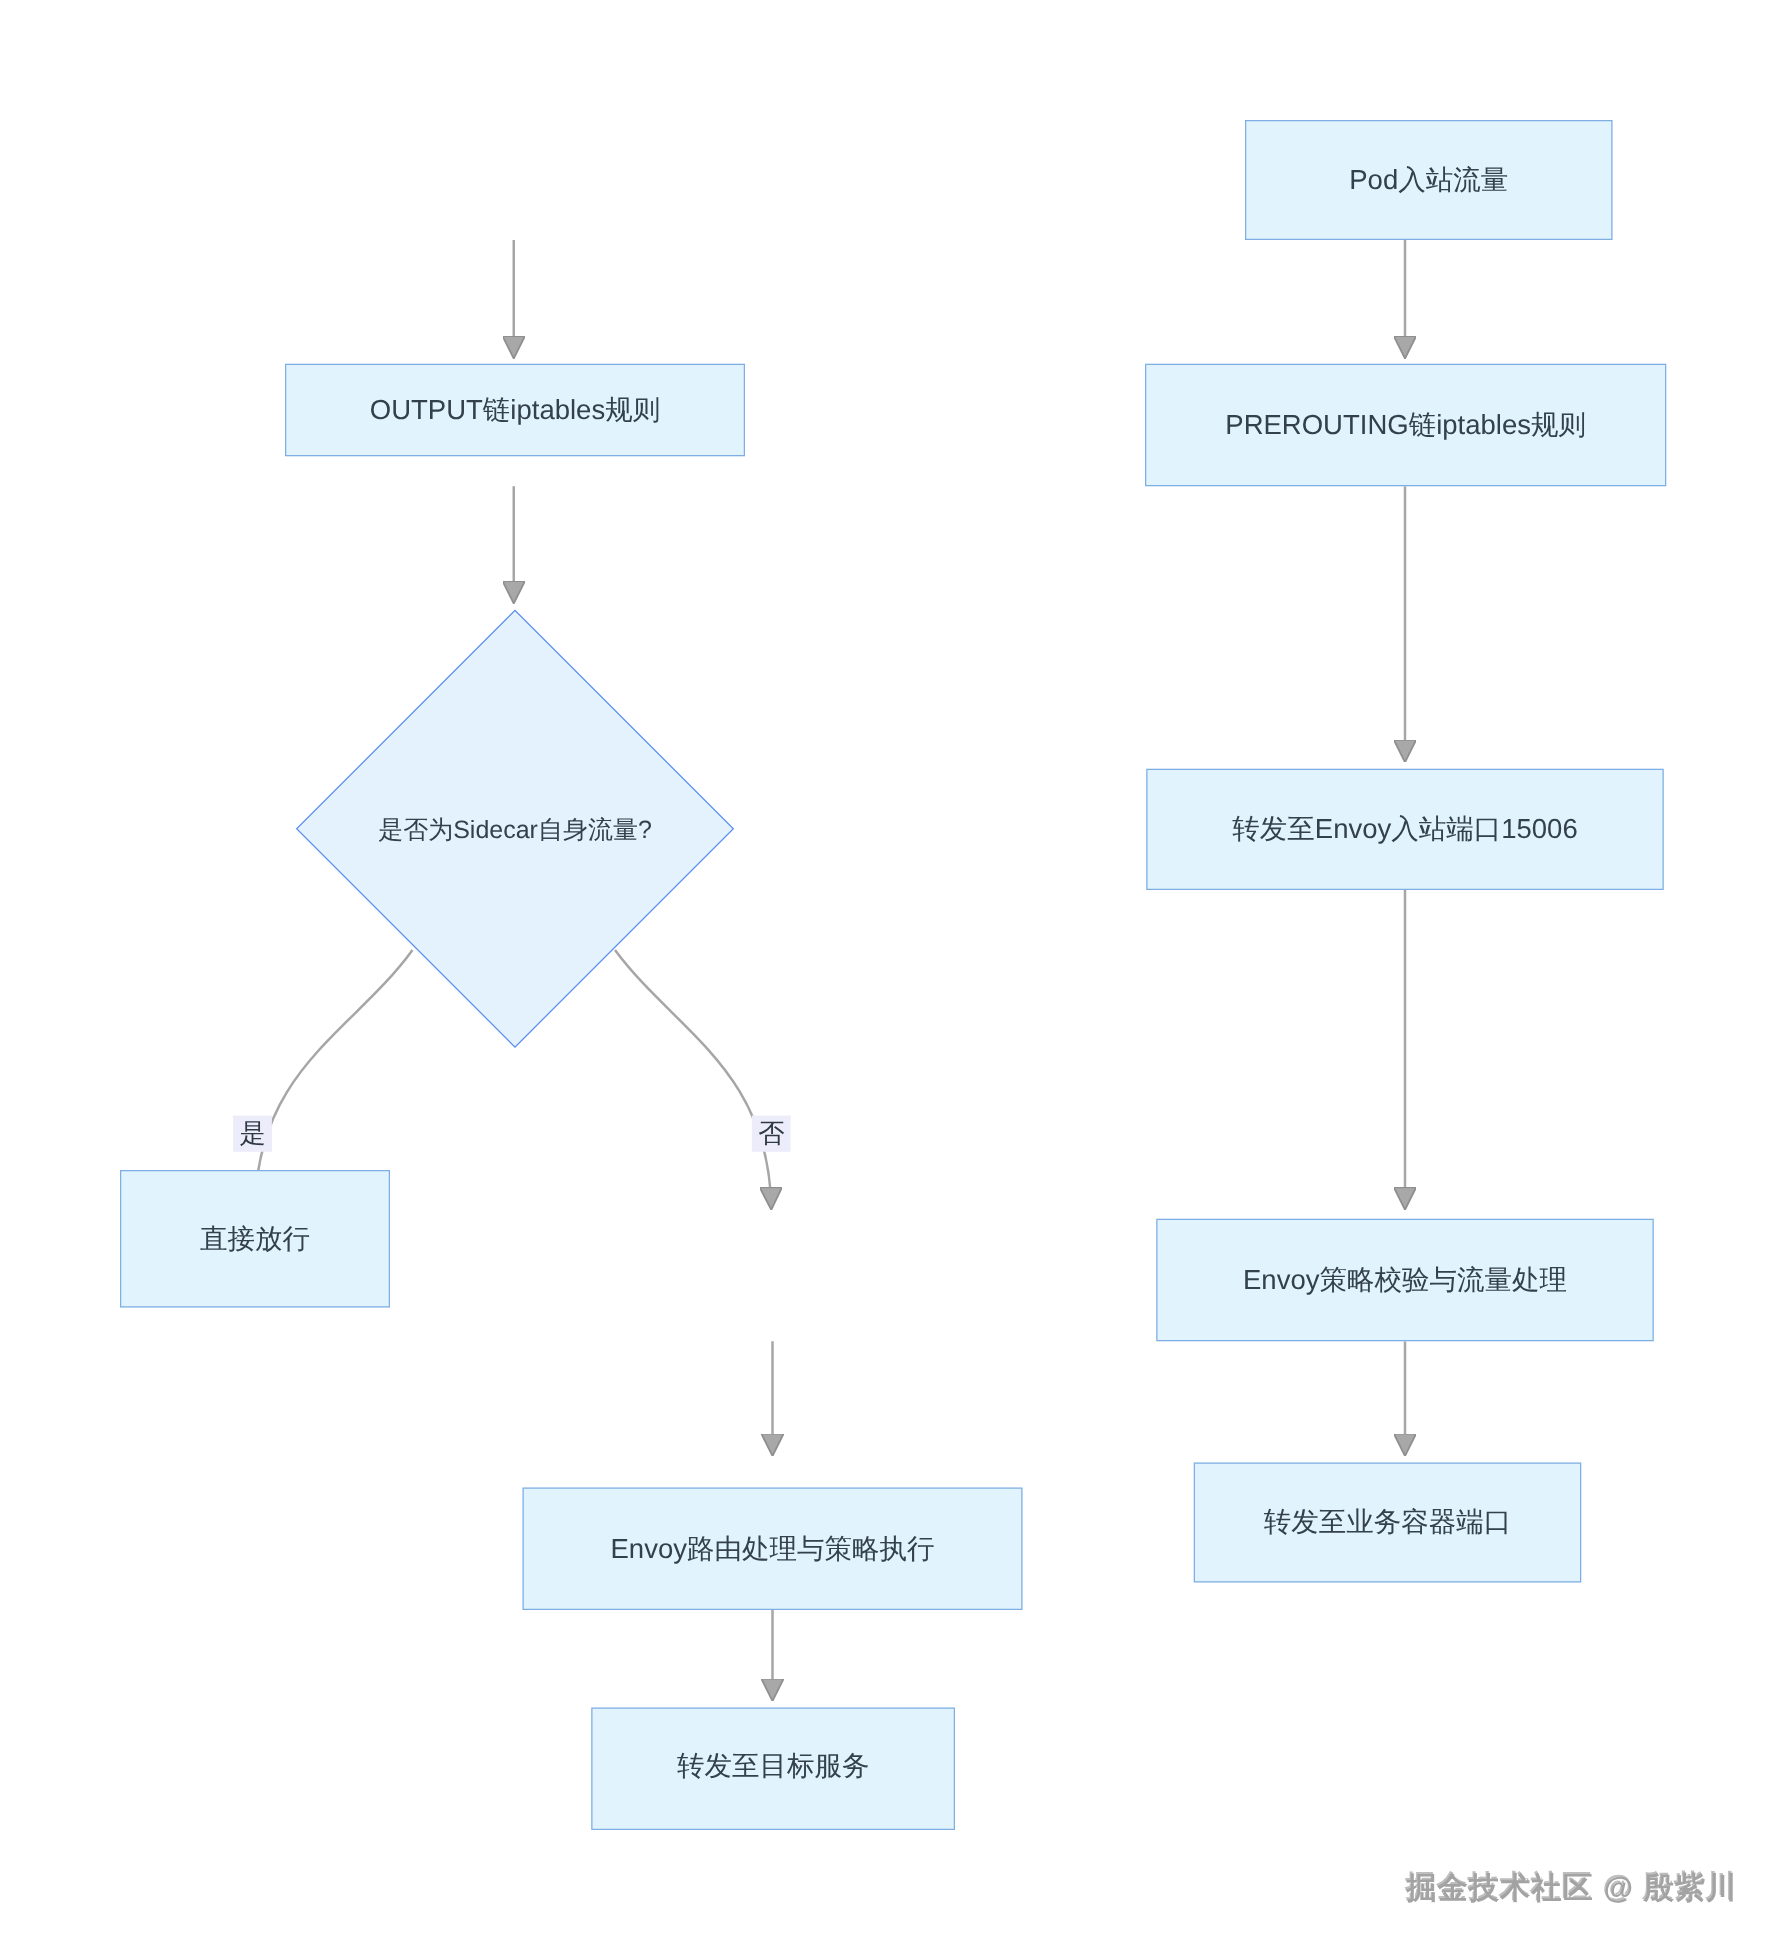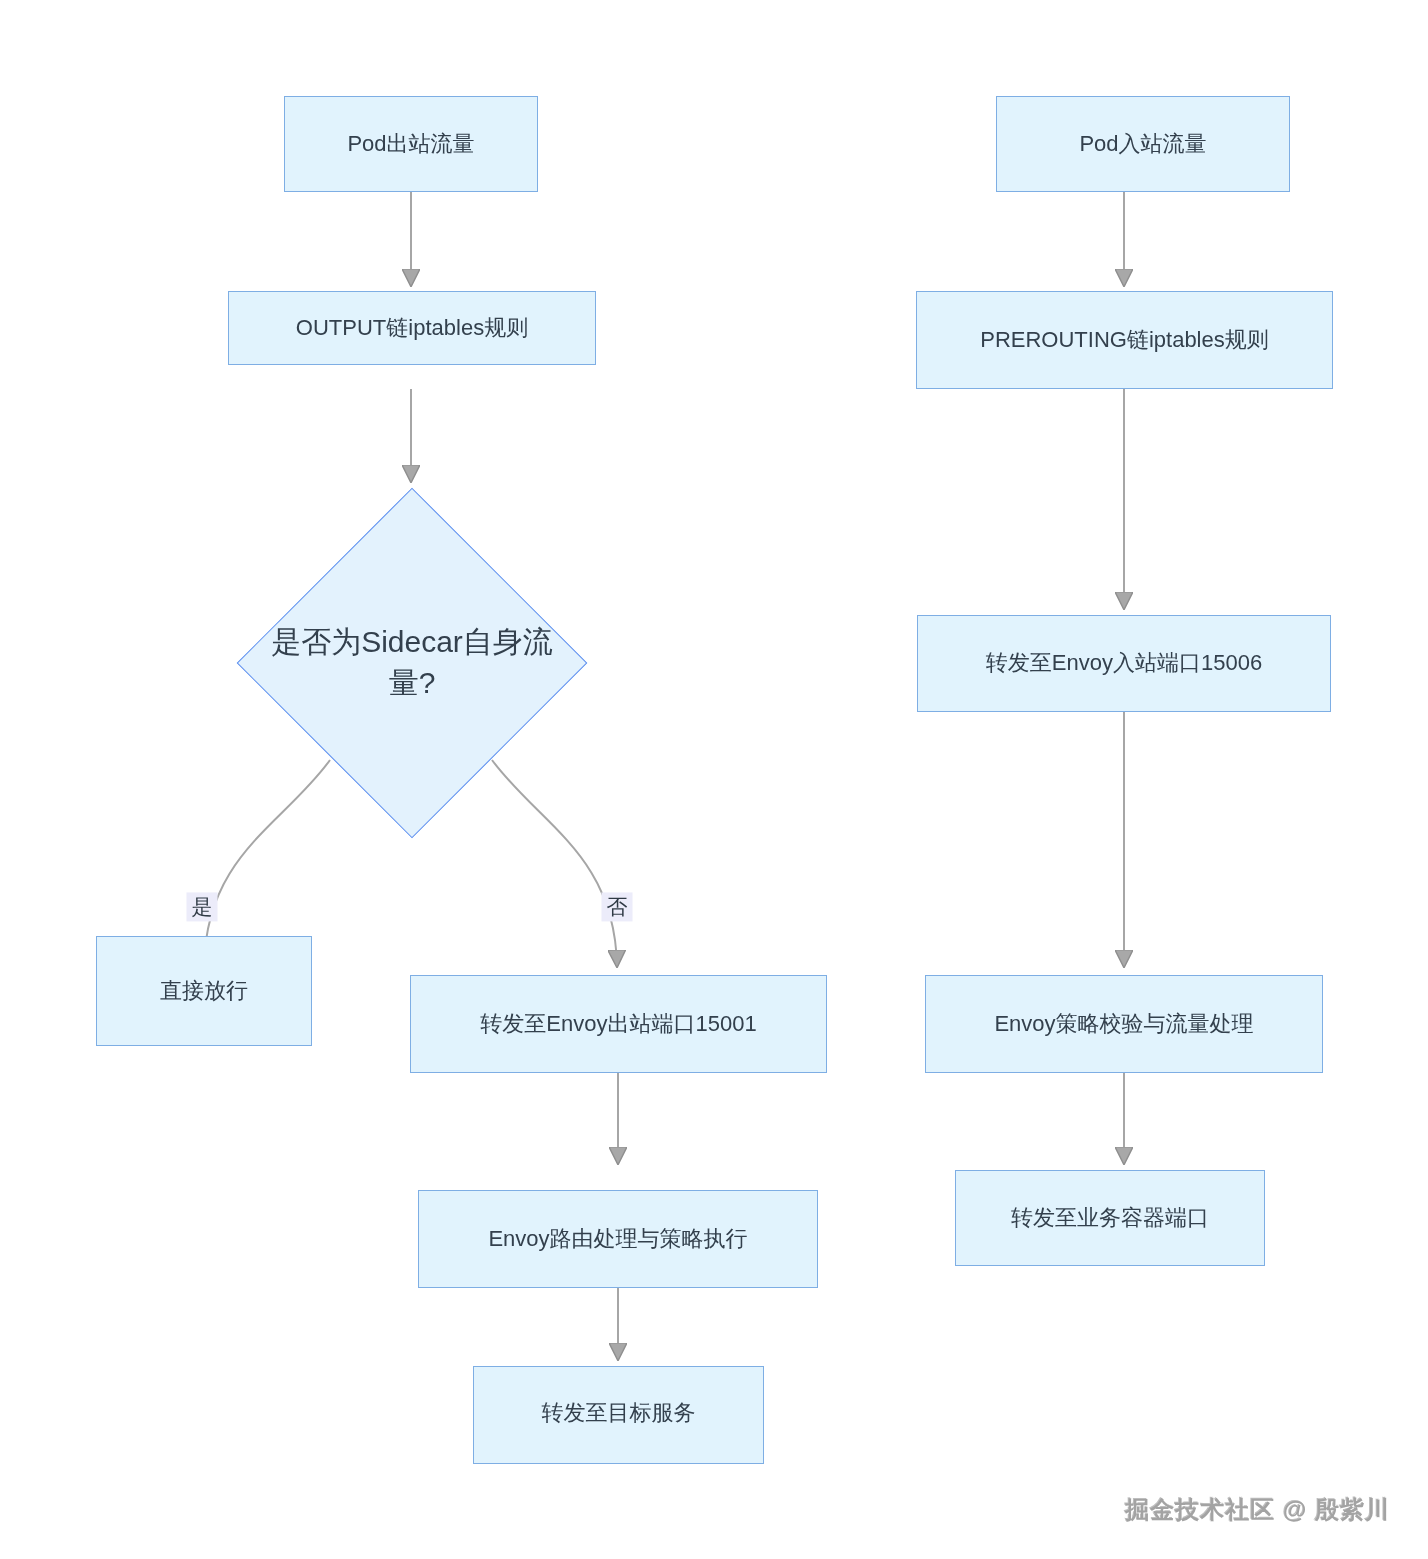--- a/index.html
+++ b/index.html
@@ -42,21 +42,21 @@
     box-sizing: border-box;
     transform: rotate(45deg);
     z-index: 1;
   }
   .diamond-text {
     position: absolute;
     display: flex;
     align-items: center;
     justify-content: center;
     color: #33404d;
-    font-size: 30px;
+    font-size: 20px;
     text-align: center;
     z-index: 2;
   }
   .edge-label {
     position: absolute;
     transform: translate(-50%, -50%);
     background: #ececfa;
     color: #2f3a45;
     font-size: 21px;
     padding: 2px 5px;
@@ -94,34 +94,32 @@
       <path d="M492 760 C 540 825, 615 855, 617 966" marker-end="url(#arrow)"></path>
       <path d="M618 1073 L618 1163" marker-end="url(#arrow)"></path>
       <path d="M618 1268 L618 1359" marker-end="url(#arrow)"></path>
       <path d="M1124 192 L1124 285" marker-end="url(#arrow)"></path>
       <path d="M1124 389 L1124 608" marker-end="url(#arrow)"></path>
       <path d="M1124 712 L1124 966" marker-end="url(#arrow)"></path>
       <path d="M1124 1073 L1124 1163" marker-end="url(#arrow)"></path>
     </g>
   </svg>
 
-  <div class="node" style="left:284px; top:96px; width:254px; height:96px;">Pod出站流量</div>
 
   <div class="node" style="left:228px; top:291px; width:368px; height:74px;">OUTPUT链iptables规则</div>
 
   <div class="diamond-shape" style="left:288px; top:539px; width:248px; height:248px;"></div>
   <div class="diamond-text" style="left:262px; top:600px; width:300px; height:126px;">是否为Sidecar自身流量?</div>
 
   <div class="edge-label" style="left:202px; top:907px;">是</div>
 
   <div class="edge-label" style="left:617px; top:907px;">否</div>
 
   <div class="node" style="left:96px; top:936px; width:216px; height:110px;">直接放行</div>
 
-  <div class="node" style="left:410px; top:975px; width:417px; height:98px;">转发至Envoy出站端口15001</div>
 
   <div class="node" style="left:418px; top:1170px; width:400px; height:98px;margin-top:20px;">Envoy路由处理与策略执行</div>
 
   <div class="node" style="left:473px; top:1366px; width:291px; height:98px;font-family:Liberation Mono, monospace;">转发至目标服务</div>
 
   <div class="node" style="left:996px; top:96px; width:294px; height:96px;">Pod入站流量</div>
 
   <div class="node" style="left:916px; top:291px; width:417px; height:98px;">PREROUTING链iptables规则</div>
 
   <div class="node" style="left:917px; top:615px; width:414px; height:97px;">转发至Envoy入站端口15006</div>

